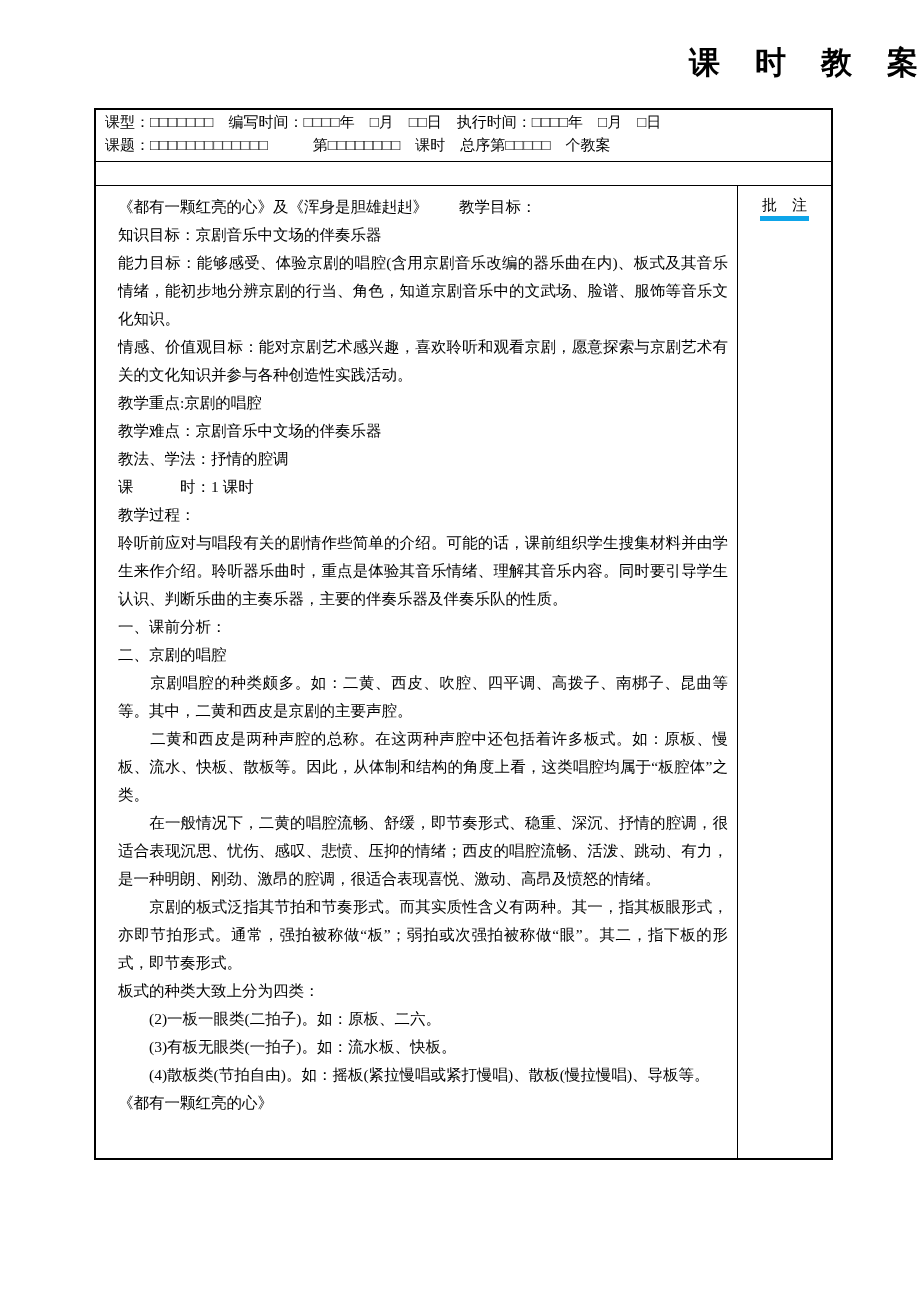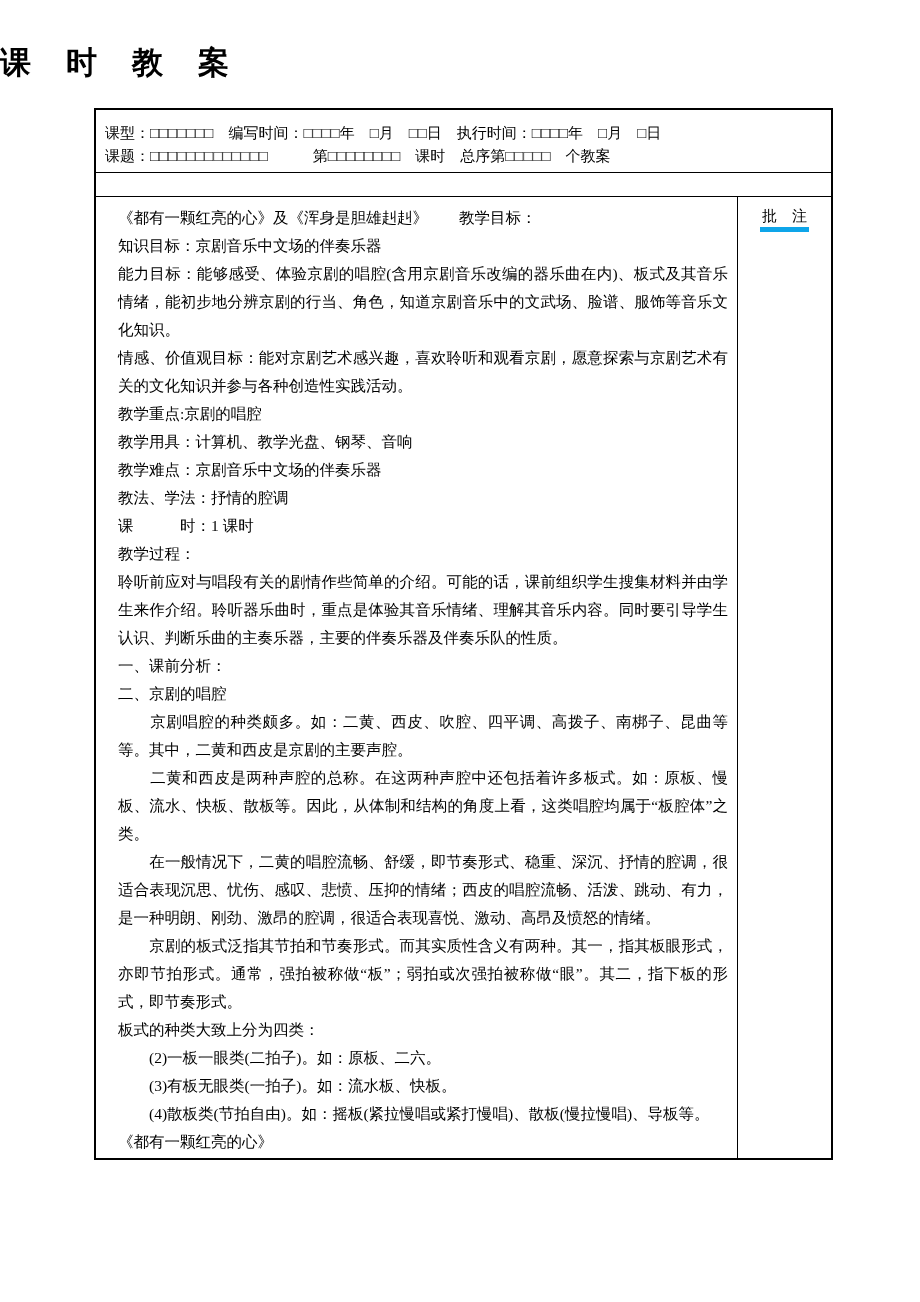--- a/index.html
+++ b/index.html
@@ -5,36 +5,36 @@
   html, body { margin: 0; padding: 0; }
   body {
     width: 920px; height: 1302px;
     background: #ffffff; color: #000000;
     font-family: "Liberation Serif", "DejaVu Serif", serif;
   }
   .page { position: relative; width: 920px; height: 1302px; overflow: hidden; }
 
   .doc-title {
     margin: 0; padding-top: 42px;
-    text-align: left;
+    text-align: right;
     font-size: 31px; font-weight: 700;
     letter-spacing: 2px;
   }
 
   .doc-table {
     position: absolute; left: 94px; top: 108px;
     width: 739px; height: 1052px;
     border: 2px solid #000;
     box-sizing: border-box;
     display: flex; flex-direction: column;
   }
 
   .header-cell {
     border-bottom: 1px solid #000;
-    padding: 12px 9px 4px 9px;
+    padding: 1px 9px 4px 9px;
     font-size: 15px;
     flex: 0 0 auto;
   }
   .header-line { line-height: 23px; white-space: pre-wrap; }
 
   .spacer-row {
     height: 23px;
     border-bottom: 1px solid #000;
     flex: 0 0 auto;
   }
@@ -92,21 +92,20 @@
           <p class="para">《都有一颗红亮的心》及《浑身是胆雄赳赳》　　教学目标：</p>
 
           <p class="para">知识目标：京剧音乐中文场的伴奏乐器</p>
 
           <p class="para">能力目标：能够感受、体验京剧的唱腔(含用京剧音乐改编的器乐曲在内)、板式及其音乐情绪，能初步地分辨京剧的行当、角色，知道京剧音乐中的文武场、脸谱、服饰等音乐文化知识。</p>
 
           <p class="para">情感、价值观目标：能对京剧艺术感兴趣，喜欢聆听和观看京剧，愿意探索与京剧艺术有关的文化知识并参与各种创造性实践活动。</p>
 
           <p class="para">教学重点:京剧的唱腔</p>
 
-          <p class="para">教学用具：计算机、教学光盘、钢琴、音响</p>
 
           <p class="para">教学难点：京剧音乐中文场的伴奏乐器</p>
 
           <p class="para">教法、学法：抒情的腔调</p>
 
           <p class="para">课　　　时：1 课时</p>
 
           <p class="para">教学过程：</p>
 
           <p class="para">聆听前应对与唱段有关的剧情作些简单的介绍。可能的话，课前组织学生搜集材料并由学生来作介绍。聆听器乐曲时，重点是体验其音乐情绪、理解其音乐内容。同时要引导学生认识、判断乐曲的主奏乐器，主要的伴奏乐器及伴奏乐队的性质。</p>

